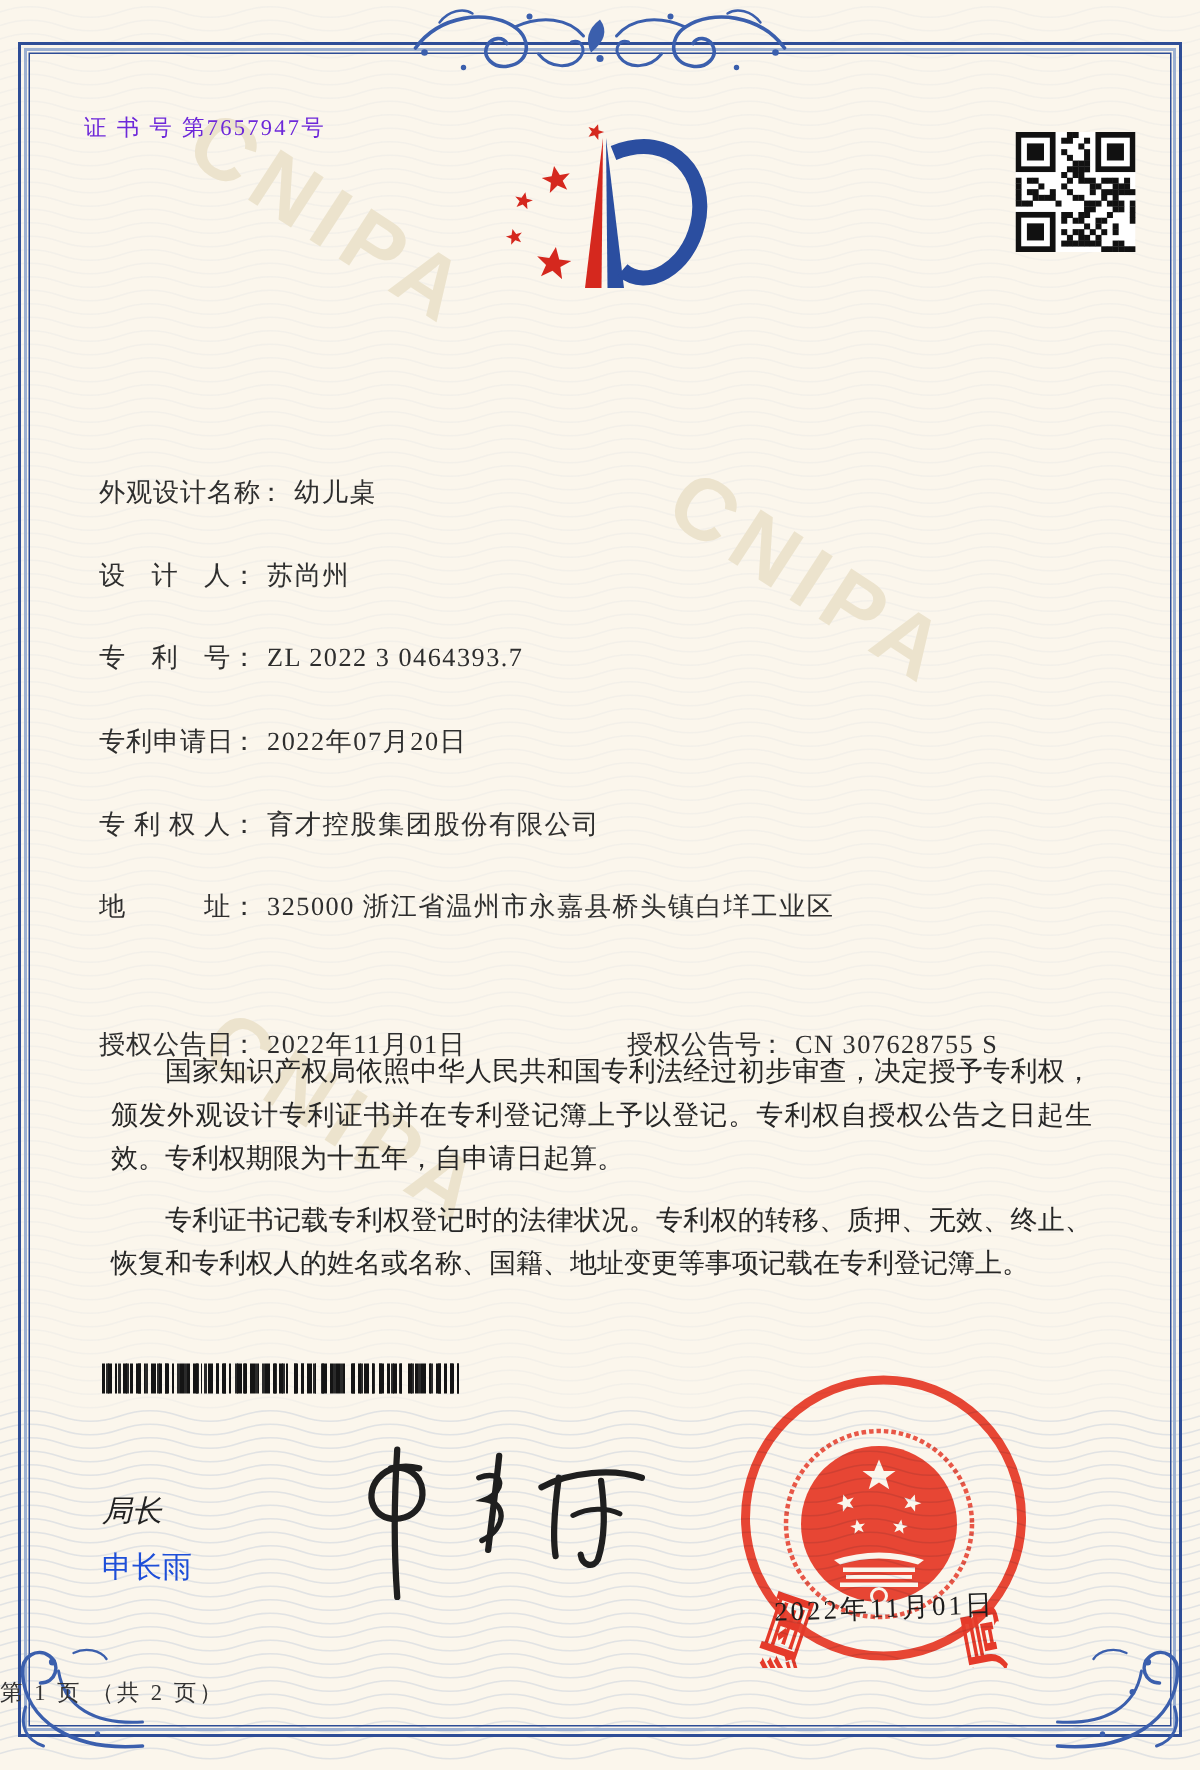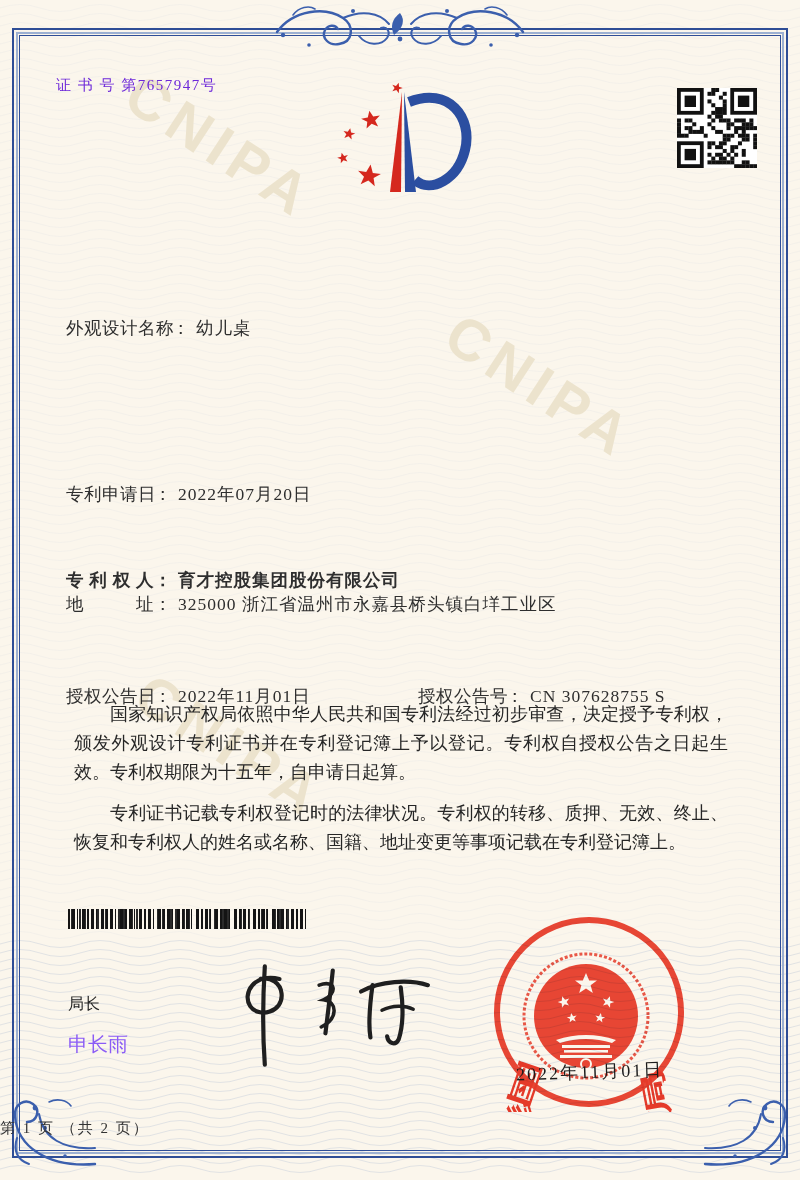--- a/index.html
+++ b/index.html
@@ -57,22 +57,22 @@
     left:62px; top:688px; width:678px;
     font-size:18px; line-height:29px; text-align:justify; color:#262626;
   }
   #paragraphs p{margin:12px; text-indent:36px;}
   #barcode{
     left:68px; top:909px; width:238px; height:20px;
     background-image:
       repeating-linear-gradient(90deg,#141414 0 2px,rgba(0,0,0,0) 2px 4px,#141414 4px 7px,rgba(0,0,0,0) 7px 9px,#141414 9px 10px,rgba(0,0,0,0) 10px 14px,#141414 14px 17px,rgba(0,0,0,0) 17px 19px),
       repeating-linear-gradient(90deg,rgba(0,0,0,0) 0 3px,#2a2a2a 3px 5px,rgba(0,0,0,0) 5px 11px,#2a2a2a 11px 13px);
   }
-  #signer-title{left:68px; top:994px; font-size:16px; font-family:"Liberation Sans","DejaVu Sans",sans-serif; color:#222;}
-  #signer-name{left:68px; top:1031px; font-size:20px; font-family:Liberation Mono, monospace; color:#8b5cf6;}
+  #signer-title{left:68px; top:994px; font-size:20px; font-family:"Liberation Sans","DejaVu Sans",sans-serif; color:#222;font-style:italic;}
+  #signer-name{left:68px; top:1031px; font-size:20px; font-family:Liberation Mono, monospace; color:#1d4ed8;}
   #signature{left:208px; top:958px; width:260px; height:115px;}
   #seal{left:489px; top:912px; width:200px; height:200px; z-index:4; mix-blend-mode:multiply; opacity:0.94;}
   #seal-date{
     left:516px; top:1060px; z-index:5; font-size:18px; letter-spacing:2px;
     color:#1c1c1c; transform:rotate(-2deg); white-space:nowrap;
   }
   #page-footer{
     left:0; right:0; top:1119px; text-align:left;
     font-size:15px; letter-spacing:2px; color:#333;
   }
@@ -418,24 +418,30 @@
         <rect x="68.57" y="76.19" width="4.01" height="4.01"></rect>
         <rect x="72.38" y="76.19" width="4.01" height="4.01"></rect>
         <rect x="76.19" y="76.19" width="4.01" height="4.01"></rect>
       </g>
   </svg>
 
 
   <div class="abs content field-row" style="top:316px;">
     <span class="flabel wide">外观设计名称</span><span class="fcolon">：</span><span class="fvalue">幼儿桌</span>
   </div>
+  <div class="abs content field-row" style="top:371px;">
+    <span class="flabel">设计人</span><span class="fcolon">：</span><span class="fvalue">苏尚州</span>
+  </div>
+  <div class="abs content field-row" style="top:426px;">
+    <span class="flabel">专利号</span><span class="fcolon">：</span><span class="fvalue">ZL 2022 3 0464393.7</span>
+  </div>
   <div class="abs content field-row" style="top:482px;">
     <span class="flabel">专利申请日</span><span class="fcolon">：</span><span class="fvalue">2022年07月20日</span>
   </div>
-  <div class="abs content field-row" style="top:568px;font-weight:bold;">
+  <div class="abs content field-row" style="top:537px;">
     <span class="flabel">专利权人</span><span class="fcolon">：</span><span class="fvalue">育才控股集团股份有限公司</span>
   </div>
   <div class="abs content field-row" style="top:592px;">
     <span class="flabel">地址</span><span class="fcolon">：</span><span class="fvalue">325000 浙江省温州市永嘉县桥头镇白垟工业区</span>
   </div>
   <div class="abs content field-row" style="top:684px; right:66px;">
     <span class="flabel">授权公告日</span><span class="fcolon">：</span><span class="fvalue">2022年11月01日</span>
     <span id="grant-no-pair">
       <span class="flabel">授权公告号</span><span class="fcolon">：</span><span class="fvalue">CN 307628755 S</span>
     </span>

